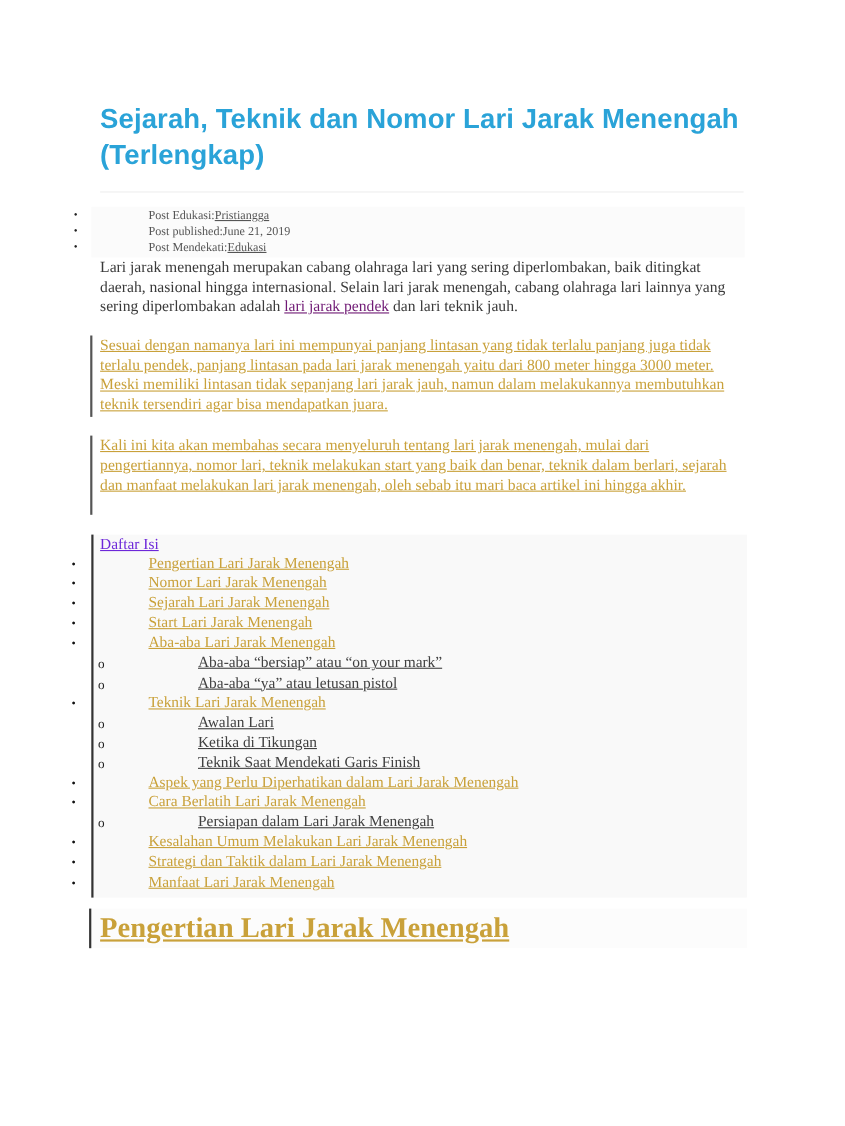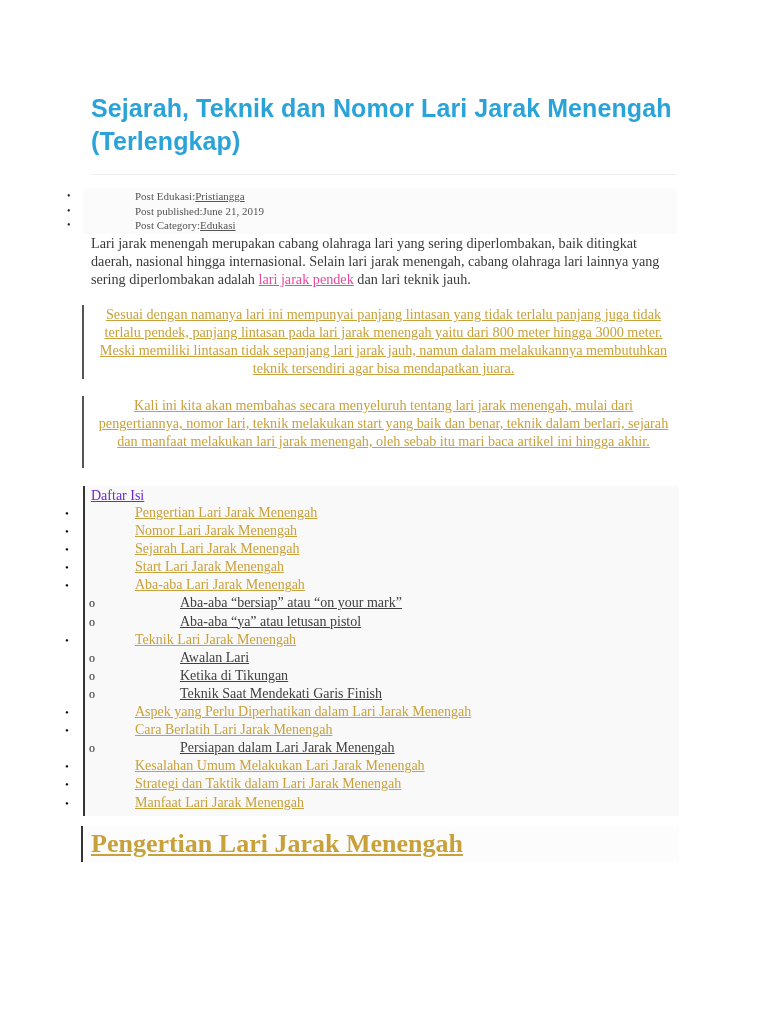--- a/index.html
+++ b/index.html
@@ -10,23 +10,23 @@
 
     .meta-box { position: absolute; left: 83px; top: 188px; width: 594px; height: 46px; background: #fbfbfb; }
     .meta-list { position: absolute; left: 0; top: 189px; margin: 0; padding: 0; list-style: none; font-size: 11px; line-height: 14.5px; color: #555555; }
     .meta-list li { position: relative; height: 14.5px; }
     .bullet { position: absolute; left: 67px; top: 0; font-size: 10px; color: #222; }
     .meta-text { position: absolute; left: 135px; top: 0; white-space: nowrap; }
     .meta-link { color: #555555; text-decoration: underline; }
 
     .para { position: absolute; left: 91px; width: 580px; margin: 0; font-size: 14.2px; line-height: 18px; }
     .para-intro { top: 234px; color: #3a3a3a; }
-    .inline-link { color: #ec4899; text-decoration: underline; }
+    .inline-link { color: #701a75; text-decoration: underline; }
 
-    .quote { position: absolute; left: 82px; border-left: 2px solid #555555; padding-left: 7px; width: 585px; text-align: center; }
+    .quote { position: absolute; left: 82px; border-left: 2px solid #555555; padding-left: 7px; width: 585px; }
     .quote p { margin: 0; font-size: 14.2px; line-height: 18px; color: #c9a13a; text-decoration: underline; }
     .quote-1 { top: 305px; height: 74px; }
     .quote-2 { top: 396px; height: 72px; }
 
     .toc-box { position: absolute; left: 83px; top: 486px; width: 594px; height: 330px; background: #f9f9f9; border-left: 2px solid #333333; }
     .toc-title { position: absolute; left: 91px; top: 487px; font-size: 14px; line-height: 18px; color: #6d28d9; text-decoration: underline; }
     .toc-list { position: absolute; left: 0; top: 504px; margin: 0; padding: 0; list-style: none; }
     .toc-item { position: relative; height: 18.1px; font-size: 14px; line-height: 18px; }
     .toc-item .b1 { position: absolute; left: 65px; top: 0; font-size: 11px; color: #111; }
     .toc-item .b2 { position: absolute; left: 89px; top: 0; font-size: 12px; color: #222; }
@@ -47,21 +47,21 @@
   <li>
     <span class="bullet">•</span>
     <span class="meta-text"><span>Post Edukasi:</span><a class="meta-link">Pristiangga</a></span>
   </li>
   <li>
     <span class="bullet">•</span>
     <span class="meta-text"><span>Post published:</span><span>June 21, 2019</span></span>
   </li>
   <li>
     <span class="bullet">•</span>
-    <span class="meta-text"><span>Post Category:</span><a class="meta-link">Edukasi</a></span>
+    <span class="meta-text"><span>Post Mendekati:</span><a class="meta-link">Edukasi</a></span>
   </li>
 </ul>
 
 <p class="para para-intro"><span>Lari jarak menengah merupakan cabang olahraga lari yang sering diperlombakan, baik ditingkat daerah, nasional hingga internasional. Selain lari jarak menengah, cabang olahraga lari lainnya yang sering diperlombakan adalah </span><a class="inline-link">lari jarak pendek</a><span> dan lari teknik jauh.</span></p>
 
 <blockquote class="quote quote-1" style="margin:0;">
   <p>Sesuai dengan namanya lari ini mempunyai panjang lintasan yang tidak terlalu panjang juga tidak terlalu pendek, panjang lintasan pada lari jarak menengah yaitu dari 800 meter hingga 3000 meter. Meski memiliki lintasan tidak sepanjang lari jarak jauh, namun dalam melakukannya membutuhkan teknik tersendiri agar bisa mendapatkan juara.</p>
 </blockquote>
 
 <blockquote class="quote quote-2" style="margin:0;">

